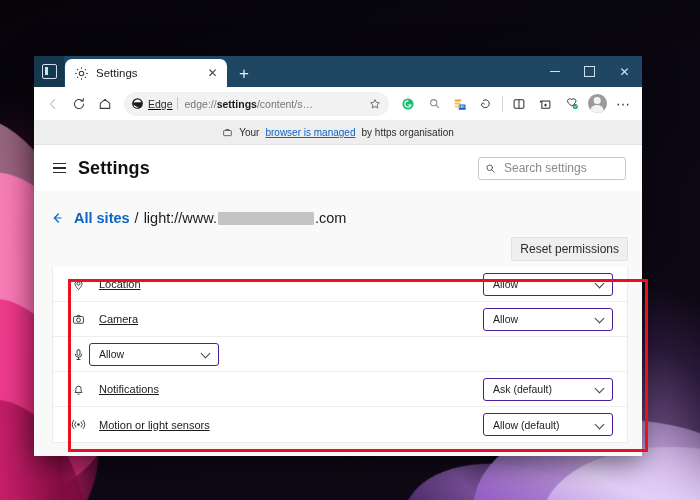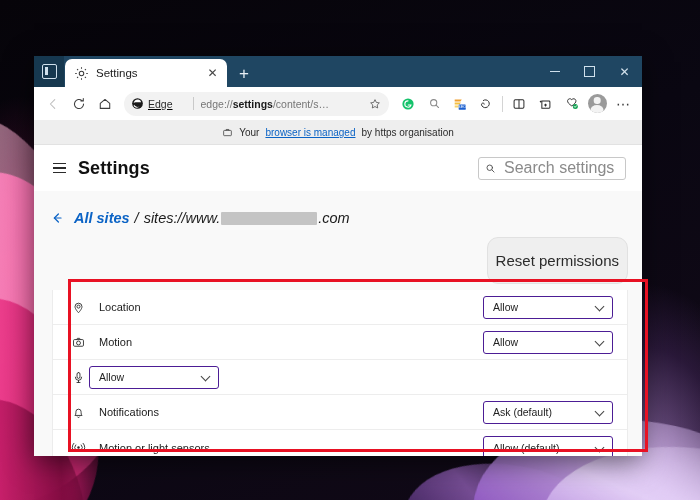--- a/index.html
+++ b/index.html
@@ -219,21 +219,21 @@
     display: flex;
     align-items: center;
     padding: 0 4px 0 7px;
     box-sizing: border-box;
     min-width: 0;
   }
   .omni-brand {
     display: flex;
     align-items: center;
     flex: 0 0 auto;
-    margin-right: 20px;
+    margin-right: 4px;
     text-decoration: underline;
   }
   .omni-brand-label {
     font-size: 10.5px;
     color: #2b2b2b;
     margin-left: 4px;
   }
   .omni-sep {
     width: 1px; height: 13px;
     background: #c9c9c9;
@@ -342,21 +342,21 @@
     align-items: center;
     padding: 0 6px;
     box-sizing: border-box;
     background: #fff;
   }
   .search-box .si { color: #555; display: flex; align-items: center; }
   .search-input {
     border: 0;
     outline: 0;
     flex: 1;
-    font-size: 16px;
+    font-size: 12px;
     font-family: "Liberation Sans", sans-serif;
     color: #333;
     margin-left: 6px;
     background: transparent;
     min-width: 0;
   }
   .search-input::placeholder { color: #8a8a8a; }
 
   
   .content {
@@ -365,21 +365,20 @@
     height: 266px;
     box-sizing: border-box;
     position: relative;
   }
   .breadcrumb {
     display: flex;
     align-items: center;
     padding: 16px 0 0 12px;
     font-size: 14.5px;
     color: #1b1b1b;
-    font-style: italic;
   }
   .back-arrow {
     width: 22px; height: 22px;
     display: flex; align-items: center; justify-content: center;
     color: #0b63c5;
     margin-right: 6px;
     font-size: 15px;
   }
   .bc-link {
     color: #0b63c5;
@@ -404,24 +403,24 @@
   }
 
   .reset-row {
     display: flex;
     justify-content: flex-end;
     padding: 8px 14px 0 0;
   }
   .reset-btn {
     background: #efefef;
     border: 1px solid #e1e1e1;
-    border-radius: 11px;
-    font-size: 15px;
+    border-radius: 2px;
+    font-size: 12px;
     color: #2b2b2b;
-    padding: 14px 8px;
+    padding: 4px 8px;
     font-family: "Liberation Sans", sans-serif;
     white-space: nowrap;
   }
 
   
   .perm-wrap {
     margin: 6px 0 0 18px;
     background: #ffffff;
     border: 1px solid #ececec;
     border-top: none;
@@ -441,20 +440,21 @@
   .perm-icon {
     width: 22px; flex: 0 0 22px;
     display: flex; align-items: center; justify-content: center;
     color: #2b2b2b;
   }
   .perm-label {
     flex: 1;
     font-size: 11px;
     color: #1b1b1b;
     margin-left: 10px;
+    text-decoration: underline;
   }
   .perm-select {
     width: 130px;
     height: 23px;
     border: 1px solid #4c1d95;
     border-radius: 3px;
     background: #fff;
     display: flex;
     align-items: center;
     padding: 0 7px 0 9px;
@@ -673,21 +673,21 @@
       <div class="breadcrumb">
         <span class="back-arrow">
           <svg viewBox="0 0 16 16" width="14" height="14" fill="none" stroke="currentColor" stroke-width="1.4" stroke-linecap="round" stroke-linejoin="round">
             <path d="M9.6 3.4L5 8l4.6 4.6"></path>
               <path d="M5 8h7.6"></path>
           </svg>
         </span>
         <span class="bc-link">All sites</span>
         <span class="bc-sep">/</span>
         <span class="bc-site">
-          <span>sites://www.</span>
+          <span>light://www.</span>
           <span class="redaction"></span>
           <span>.com</span>
         </span>
       </div>
 
       <div class="reset-row">
         <button class="reset-btn">Reset permissions</button>
       </div>
 
       <div class="perm-wrap">
@@ -707,21 +707,21 @@
         </div>
 
         <div class="perm-row">
           <span class="perm-icon">
             <svg viewBox="0 0 16 16" width="13" height="13" fill="none" stroke="currentColor" stroke-width="1.1">
               <rect x="1.9" y="4.4" width="12.2" height="8.2" rx="1.3"></rect>
               <path d="M5.6 4.4l1-1.5h2.8l1 1.5"></path>
               <circle cx="8" cy="8.6" r="2.4"></circle>
             </svg>
           </span>
-          <span class="perm-label">Motion</span>
+          <span class="perm-label">Camera</span>
           <div class="perm-select">
             <span class="perm-select-value">Allow</span>
             <span class="chev"></span>
           </div>
         </div>
 
         <div class="perm-row">
           <span class="perm-icon">
             <svg viewBox="0 0 16 16" width="13" height="13" fill="none" stroke="currentColor" stroke-width="1.1" stroke-linecap="round">
               <rect x="6.2" y="1.9" width="3.6" height="7.2" rx="1.8"></rect>

